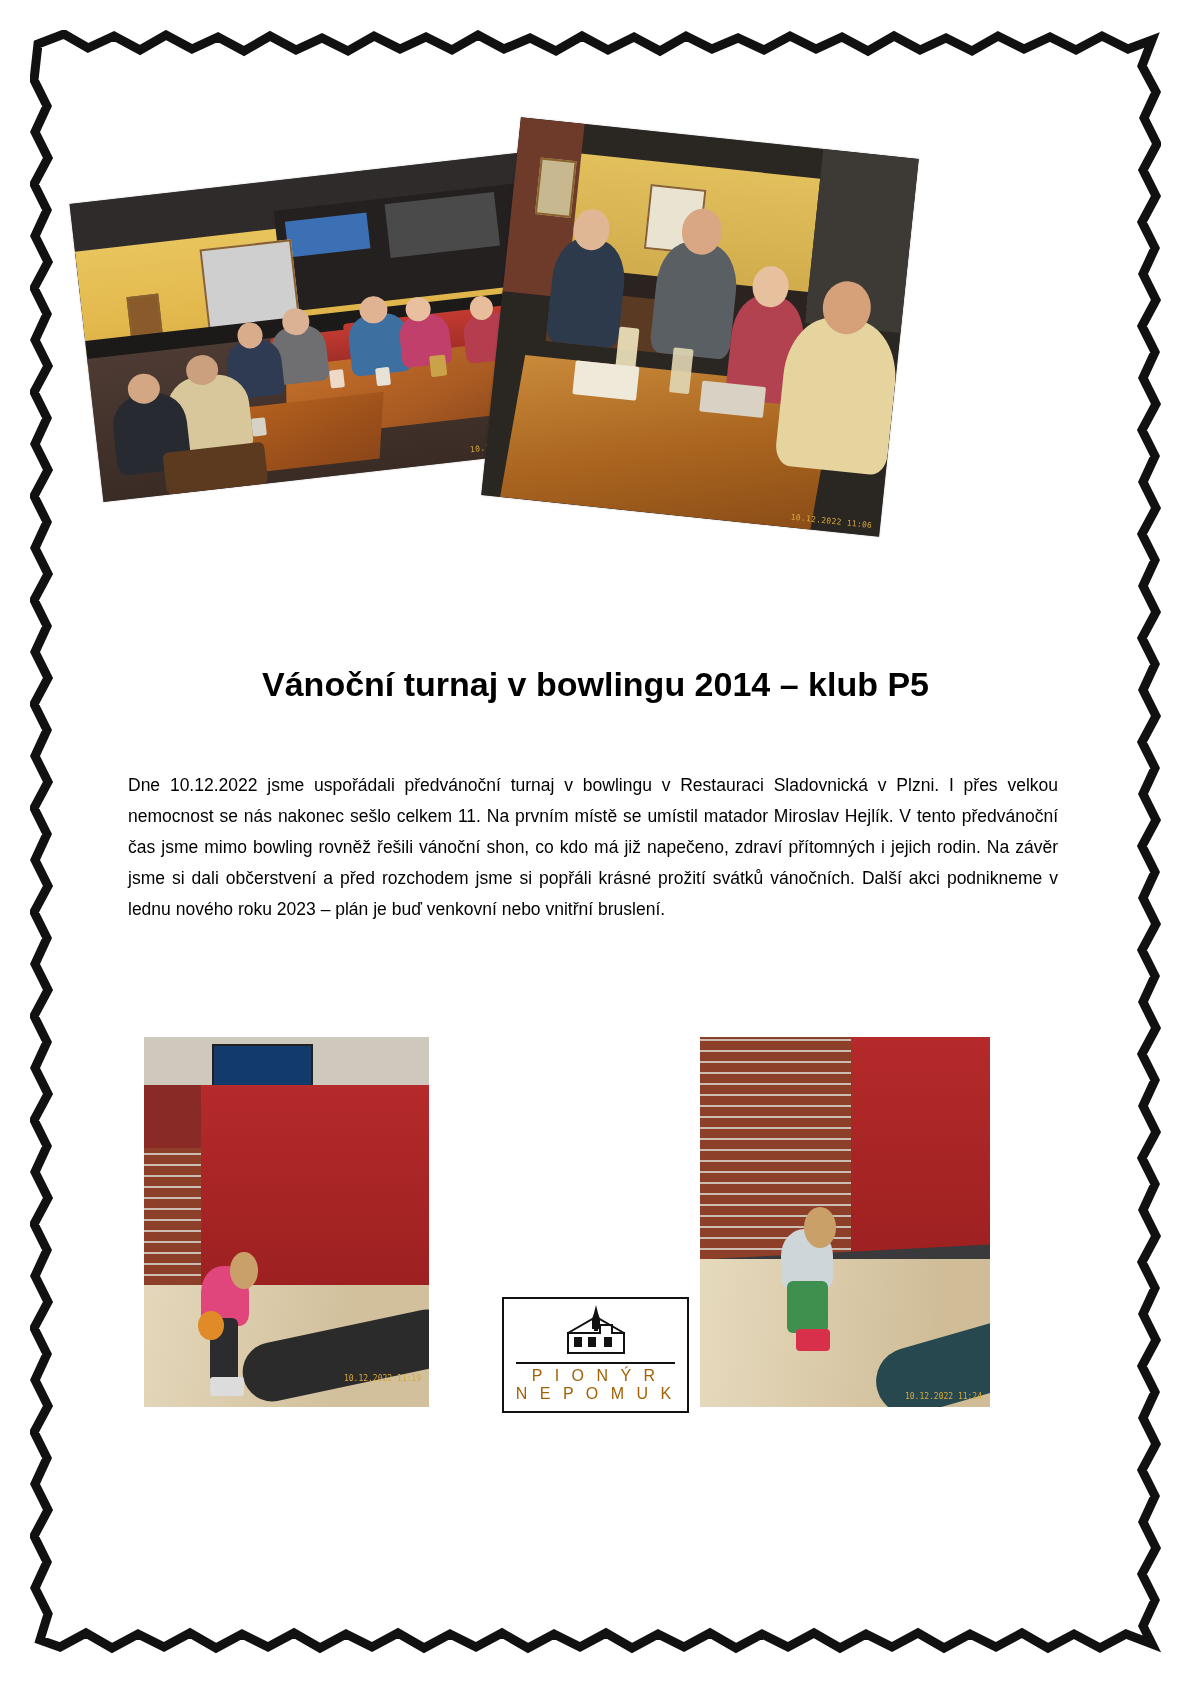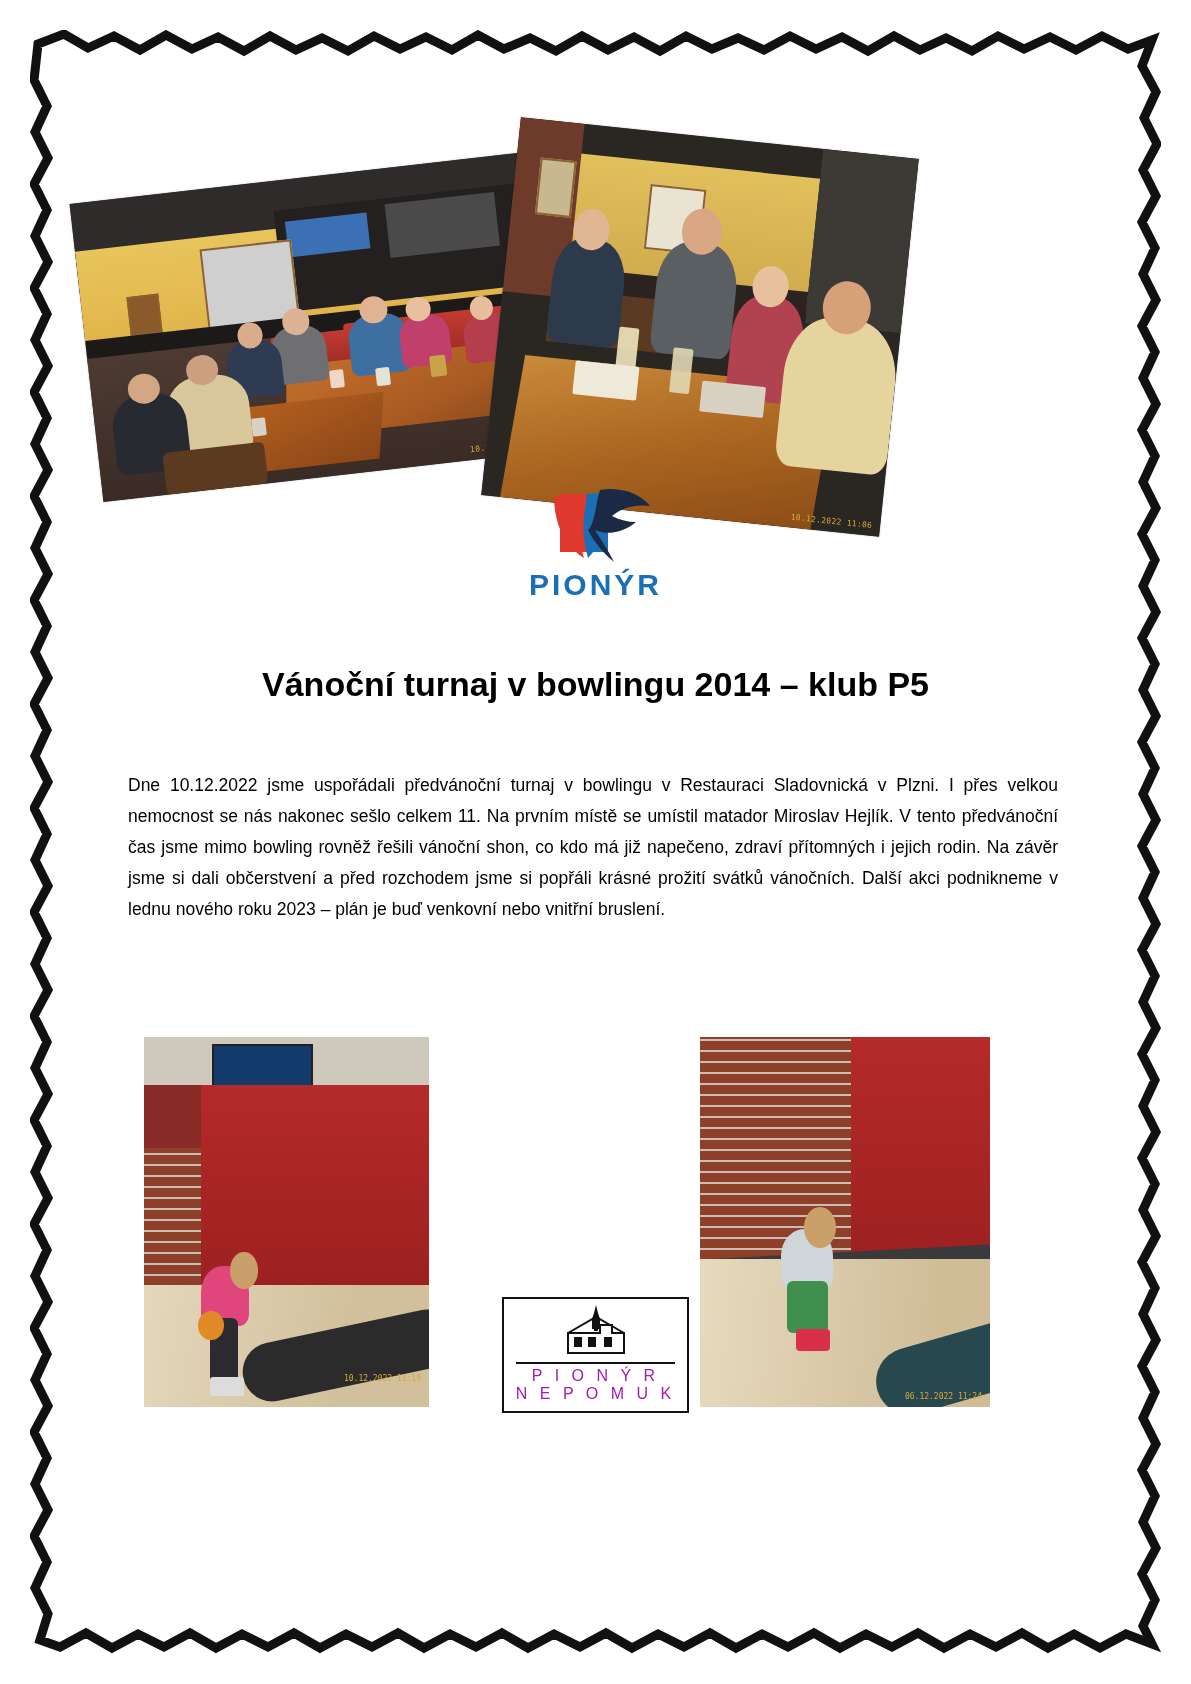--- a/index.html
+++ b/index.html
@@ -176,21 +176,21 @@
     display: inline-block;
     border: 2px solid #111;
     padding: 4px 12px 7px 12px;
     background: #fff;
   }
   .logo-nepomuk .np-line1,
   .logo-nepomuk .np-line2 {
     font-family: "Liberation Sans", sans-serif;
     font-size: 16px;
     letter-spacing: 4px;
-    color: #a21caf;
+    color: #a16207;
     text-align: center;
     line-height: 1.15;
   }
   .logo-nepomuk .np-rule {
     height: 2px;
     background: #111;
     margin: 3px 0 3px 0;
   }
 </style>
 </head>
@@ -285,32 +285,20 @@
 
           <div class="sc-glass" style="left:30%;top:52%;width:5%;height:14%;background:rgba(240,230,190,0.9);"></div>
           <div class="sc-glass" style="left:44%;top:56%;width:5%;height:12%;background:rgba(225,215,180,0.9);"></div>
           <div style="position:absolute;left:52%;top:64%;width:16%;height:8%;background:#d9d2c4;border-radius:2px;"></div>
           <div style="position:absolute;left:20%;top:62%;width:16%;height:9%;background:#efe9da;border-radius:2px;"></div>
         </div>
         <div class="stamp" style="right:8px;bottom:6px;">10.12.2022  11:06</div>
       </div>
     </div>
 
-    <div class="logo-pionyr">
-      <svg class="logo-mark" width="116" height="86" viewBox="0 0 116 86">
-        <path d="M22,14 h26 v58 h-26 z" fill="#e03a2f"></path>
-        <path d="M48,14 h22 v58 h-22 z" fill="#1a6fb5"></path>
-        <path d="M22,14 q-4,30 14,58 l34,-58 z" fill="#ffffff" opacity="0"></path>
-        <path d="M16,16 C16,48 30,68 46,78 C40,58 40,36 50,18 Z" fill="#e03a2f"></path>
-        <path d="M50,14 C44,36 44,58 50,78 C64,64 72,40 70,12 Z" fill="#1a6fb5"></path>
-        <path d="M62,10 C86,6 104,16 112,26 C96,24 84,28 74,36 C82,40 90,42 98,42 C84,54 66,56 52,48 C58,36 58,22 62,10 Z" fill="#1b2a44"></path>
-        <path d="M54,46 C62,58 70,70 76,82 C66,74 56,62 50,50 Z" fill="#1b2a44"></path>
-      </svg>
-      <div class="logo-word">PIONÝR</div>
-    </div>
 
     <h1 class="doc-title">Vánoční turnaj v bowlingu 2014 – klub P5</h1>
 
     <p class="body-text">Dne 10.12.2022 jsme uspořádali předvánoční turnaj v bowlingu v Restauraci Sladovnická v Plzni. I přes velkou nemocnost se nás nakonec sešlo celkem 11.  Na prvním místě se umístil matador Miroslav Hejlík. V tento předvánoční čas jsme mimo bowling rovněž řešili vánoční shon, co kdo má již napečeno, zdraví přítomných i jejich rodin. Na závěr jsme si dali občerstvení a před rozchodem jsme si popřáli krásné prožití svátků vánočních. Další akci podnikneme v lednu nového roku 2023 – plán je buď venkovní nebo vnitřní bruslení.</p>
 
     <div id="photo-bowling-throw-left" class="lane-scene">
       <div class="ls-ceiling"></div>
       <div class="ls-screen" style="left:24%;top:2%;width:34%;height:11%;"></div>
       <div class="ls-red" style="top:13%;height:54%;"></div>
       <div class="ls-brick" style="left:0;top:30%;width:20%;height:40%;"></div>
@@ -332,21 +320,21 @@
       <div class="ls-red" style="left:52%;top:0;width:48%;height:62%;right:auto;"></div>
       <div style="position:absolute;left:0;top:58%;width:100%;height:10%;background:#3a3a3c;transform:skewY(-3deg);"></div>
       <div class="ls-lane" style="height:40%;background:linear-gradient(180deg,#e4d7ba 0%,#d3c099 100%);"></div>
       <div style="position:absolute;left:0;bottom:0;width:100%;height:40%;background:linear-gradient(95deg,#e6dabe 0%,#d0bd98 80%);"></div>
       <div class="ls-gutter" style="left:60%;bottom:2%;width:60%;height:18%;transform:rotate(-16deg);background:#26484e;"></div>
 
       <div class="ls-kid" style="left:28%;top:52%;width:18%;height:16%;background:#cfd6da;border-radius:45% 45% 18% 18%;"></div>
       <div class="ls-kid" style="left:36%;top:46%;width:11%;height:11%;background:#caa069;border-radius:50%;"></div>
       <div class="ls-kid" style="left:30%;top:66%;width:14%;height:14%;background:#3f8f4f;border-radius:6px;"></div>
       <div class="ls-kid" style="left:33%;top:79%;width:12%;height:6%;background:#d8304a;border-radius:4px;"></div>
-      <div class="stamp" style="right:8px;bottom:6px;color:#d8a93a;font-family:'DejaVu Sans Mono',monospace;font-size:8px;position:absolute;">06.12.2022  11:24</div>
+      <div class="stamp" style="right:8px;bottom:6px;color:#d8a93a;font-family:'DejaVu Sans Mono',monospace;font-size:8px;position:absolute;">10.12.2022  11:24</div>
     </div>
 
     <div class="logo-nepomuk">
       <div class="np-box">
         <svg width="116" height="52" viewBox="0 0 116 52">
           <path d="M58,2 L60,10 L62,16 L62,26 L54,26 L54,16 L56,10 Z" fill="#111"></path>
           <path d="M30,30 L30,50 L86,50 L86,30 L74,30 L74,22 L62,22 L62,30 Z" fill="none" stroke="#111" stroke-width="2"></path>
           <path d="M36,34 h8 v10 h-8 z M50,34 h8 v10 h-8 z M66,34 h8 v10 h-8 z" fill="#111"></path>
           <path d="M30,30 L58,14 L86,30" fill="none" stroke="#111" stroke-width="2"></path>
           <rect x="56" y="18" width="4" height="10" fill="#111"></rect>

